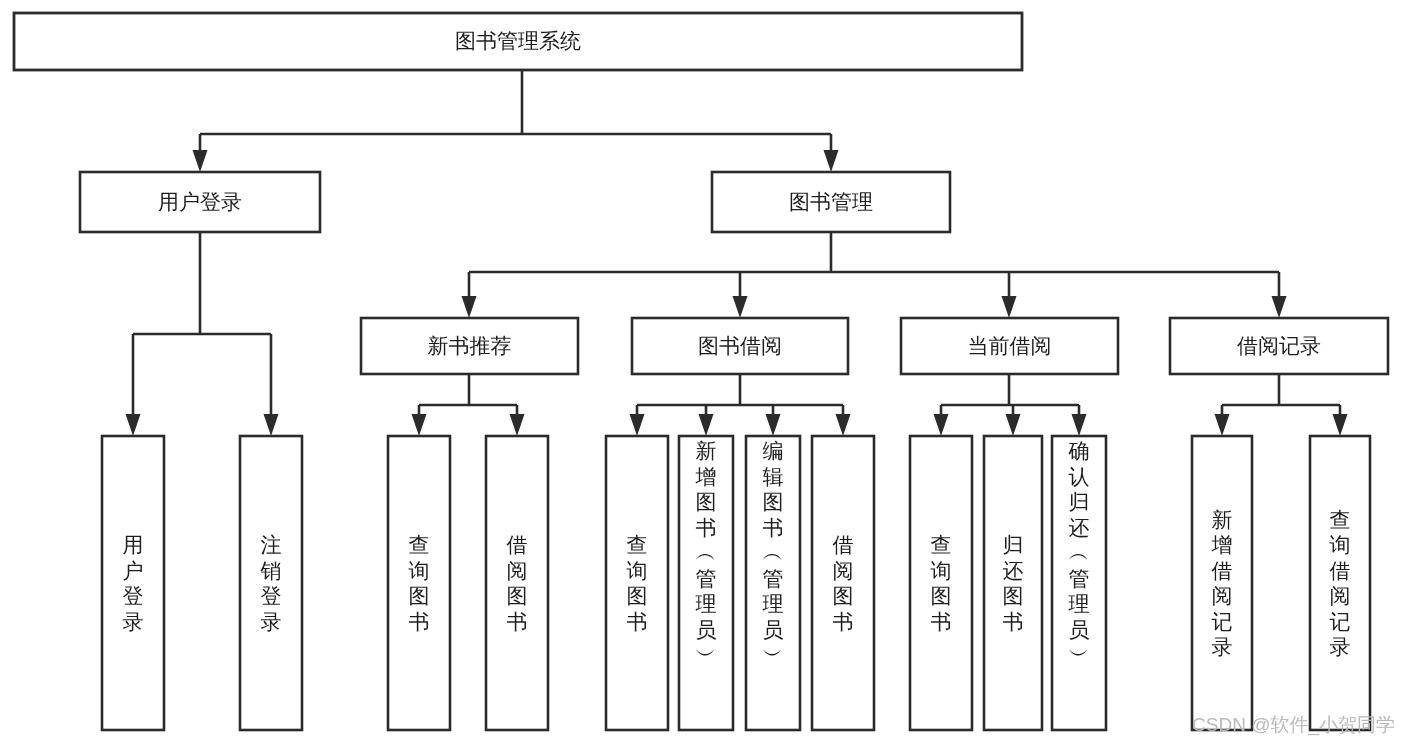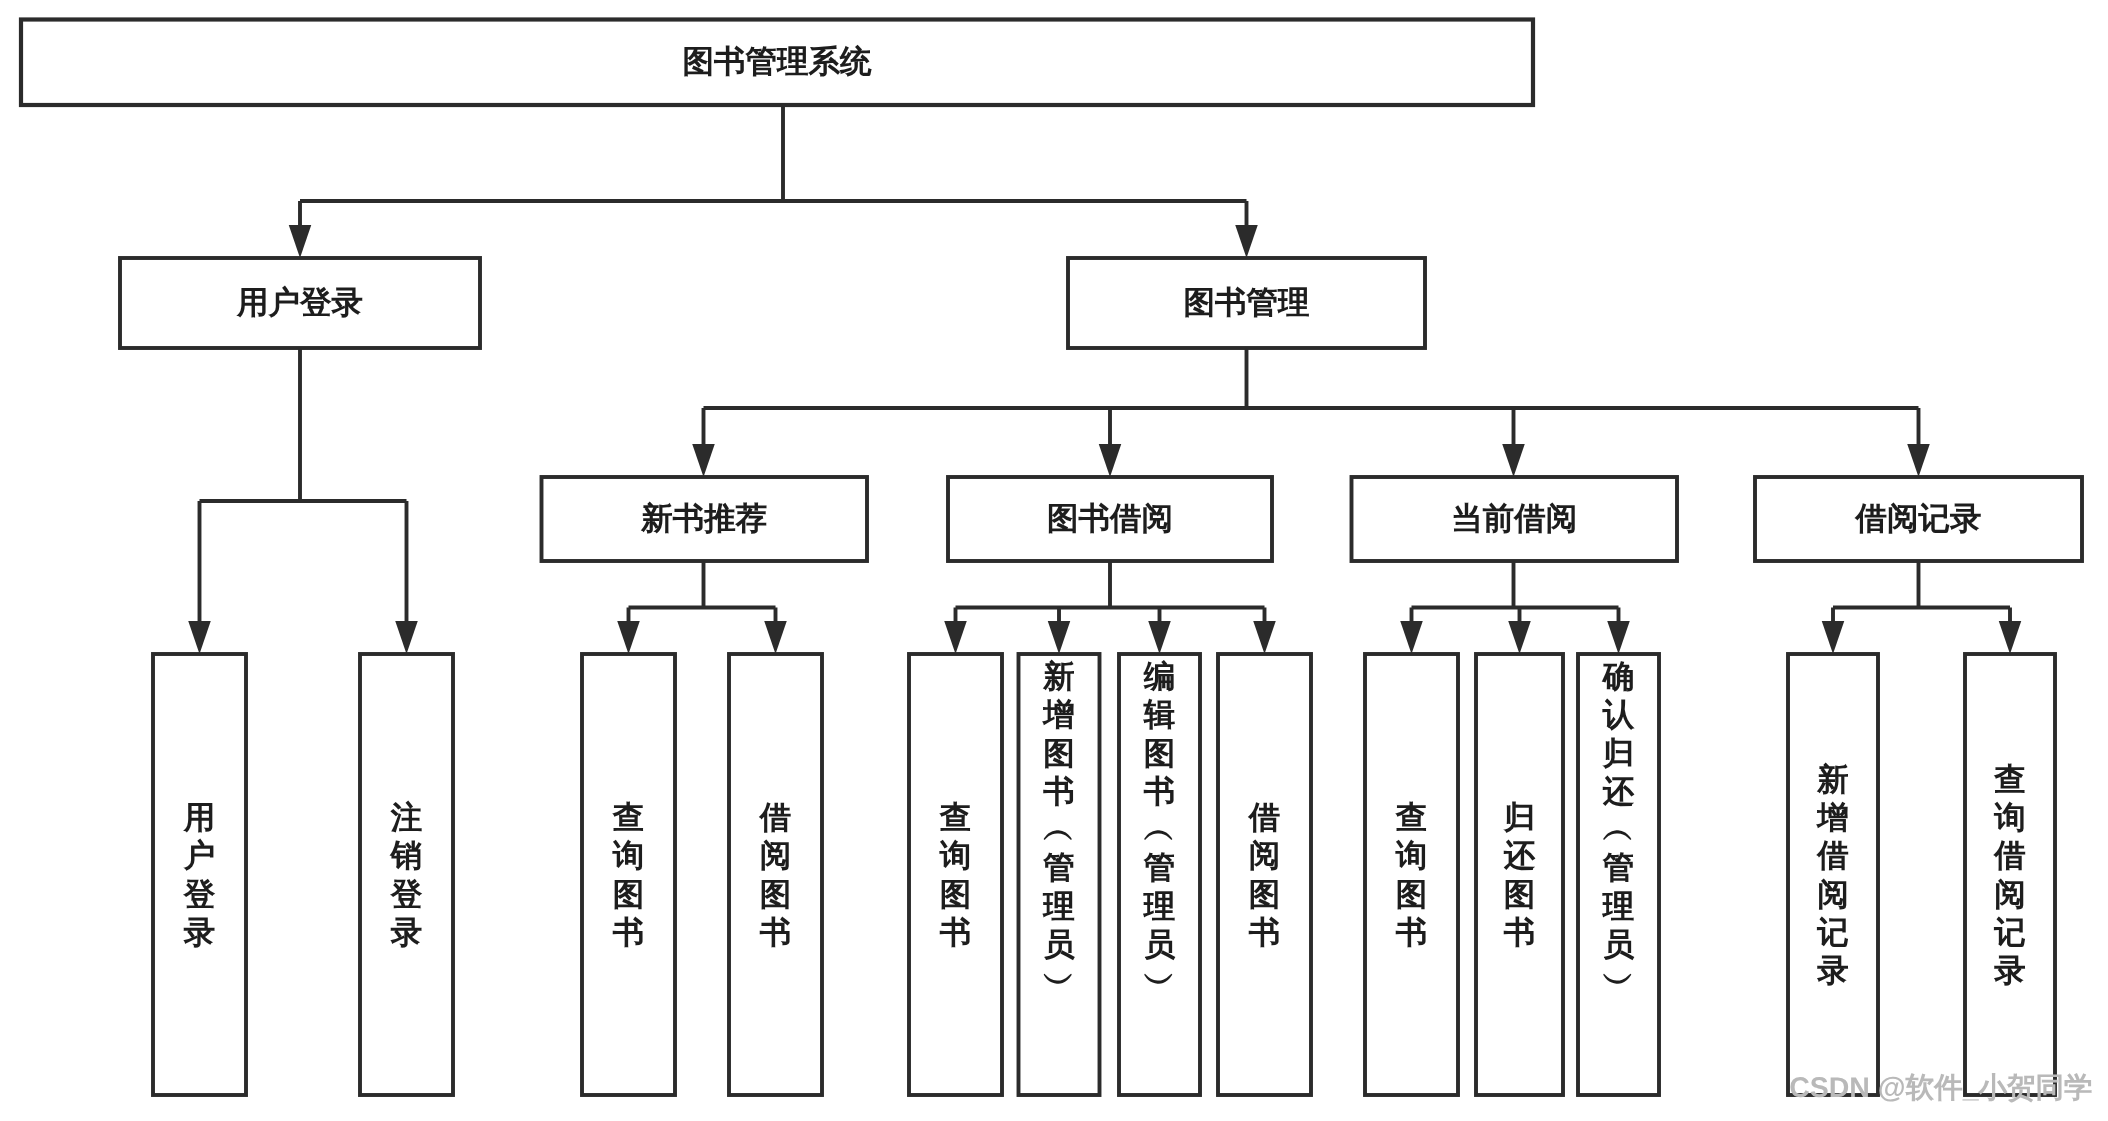--- a/index.html
+++ b/index.html
@@ -13,21 +13,20 @@
     font-family: "Liberation Sans", "DejaVu Sans", sans-serif;
     overflow: hidden;
     position: relative;
   }
   #diagram-root {
     position: absolute;
     left: 0;
     top: 0;
     width: 1405px;
     height: 747px;
-    font-weight: bold;
   }
   svg.diagram {
     display: block;
     width: 1405px;
     height: 747px;
     background: #ffffff;
   }
   .node-box {
     fill: #ffffff;
     stroke: #2b2b2b;

